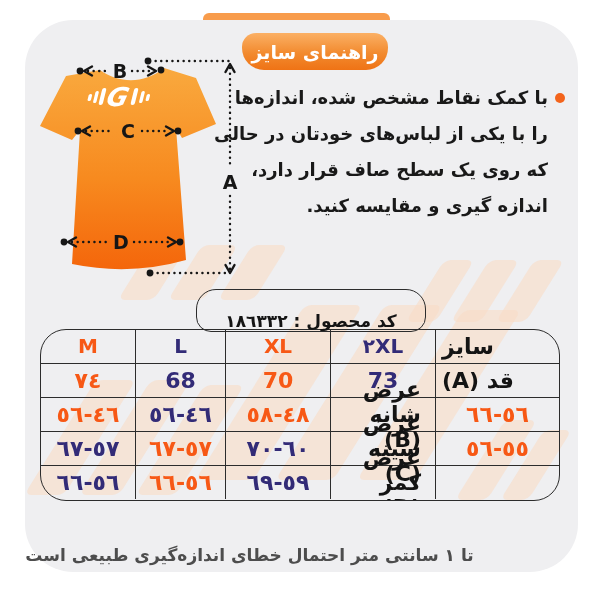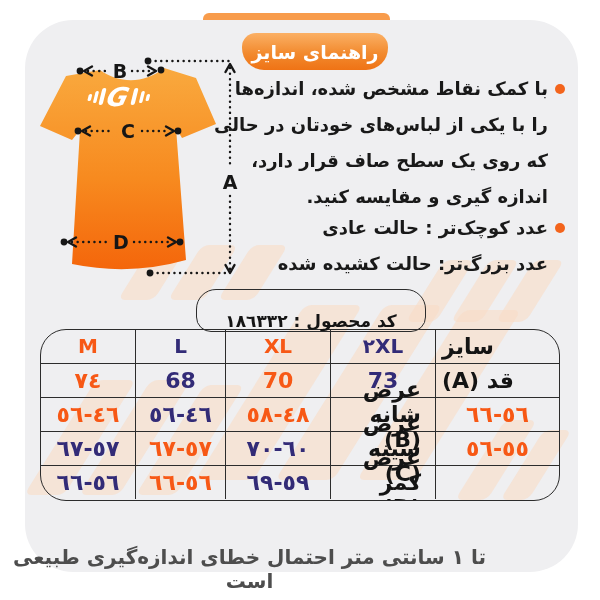--- a/index.html
+++ b/index.html
@@ -35,21 +35,21 @@
   
   .txt{
     position:absolute;width:300px;direction:rtl;text-align:right;
     color:#191919;font-size:18px;font-weight:bold;line-height:36px;z-index:2;
   }
   .txt .line{white-space:nowrap;}
   .bullet{
     position:absolute;right:-17px;top:13px;width:10px;height:10px;border-radius:50%;
     background:#f3641c;
   }
-  .txt1{left:248px;top:71px;}
+  .txt1{left:248px;top:80px;}
   .txt2{left:248px;top:210px;}
   
   .code-pill{
     position:absolute;left:196px;top:289px;width:228px;height:41px;
     border:1.6px solid #2c2c2c;border-radius:20px 20px 15px 15px;
     display:flex;align-items:flex-end;justify-content:center;
     direction:rtl;font-size:17px;font-weight:bold;color:#141414;z-index:3;
   }
   
   .size-table{
@@ -68,21 +68,21 @@
   .cell.head{font-size:20px;}
   .cell.lbl{
     justify-content:flex-end;padding-left:6px;padding-right:14px;direction:rtl;
     color:#141414;font-size:22px;
   }
   .orange{color:#f75815;}
   .navy{color:#322b77;}
   
   .footer-note{
     position:absolute;left:0;top:545px;width:499px;text-align:center;
-    direction:rtl;color:#4d4d4d;font-size:20px;font-weight:600;z-index:2;
+    direction:rtl;color:#4d4d4d;font-size:17px;font-weight:600;z-index:2;
   }
 </style>
 </head>
 <body>
 
 <div class="stage">
 
   <div class="sliver"></div>
   <div class="card"></div>
 
@@ -173,25 +173,20 @@
     </svg>
   </div>
 
   <div class="txt txt1">
     <span class="bullet"></span>
     <div class="line">با کمک نقاط مشخص شده، اندازه‌ها</div>
     <div class="line">را با یکی از لباس‌های خودتان در حالی</div>
     <div class="line">که روی یک سطح صاف قرار دارد،</div>
     <div class="line">اندازه گیری و مقایسه کنید.</div>
   </div>
-  <div class="txt txt2">
-    <span class="bullet"></span>
-    <div class="line">عدد کوچک‌تر : حالت عادی</div>
-    <div class="line">عدد بزرگ‌تر: حالت کشیده شده</div>
-  </div>
 
   <div class="code-pill">
     <span>کد محصول : ١٨٦٣٣٢</span>
   </div>
 
   <div class="size-table">
     <div class="cell head orange">M</div>
     <div class="cell head navy">L</div>
     <div class="cell head orange">XL</div>
     <div class="cell head navy" dir="ltr">٢XL</div>

